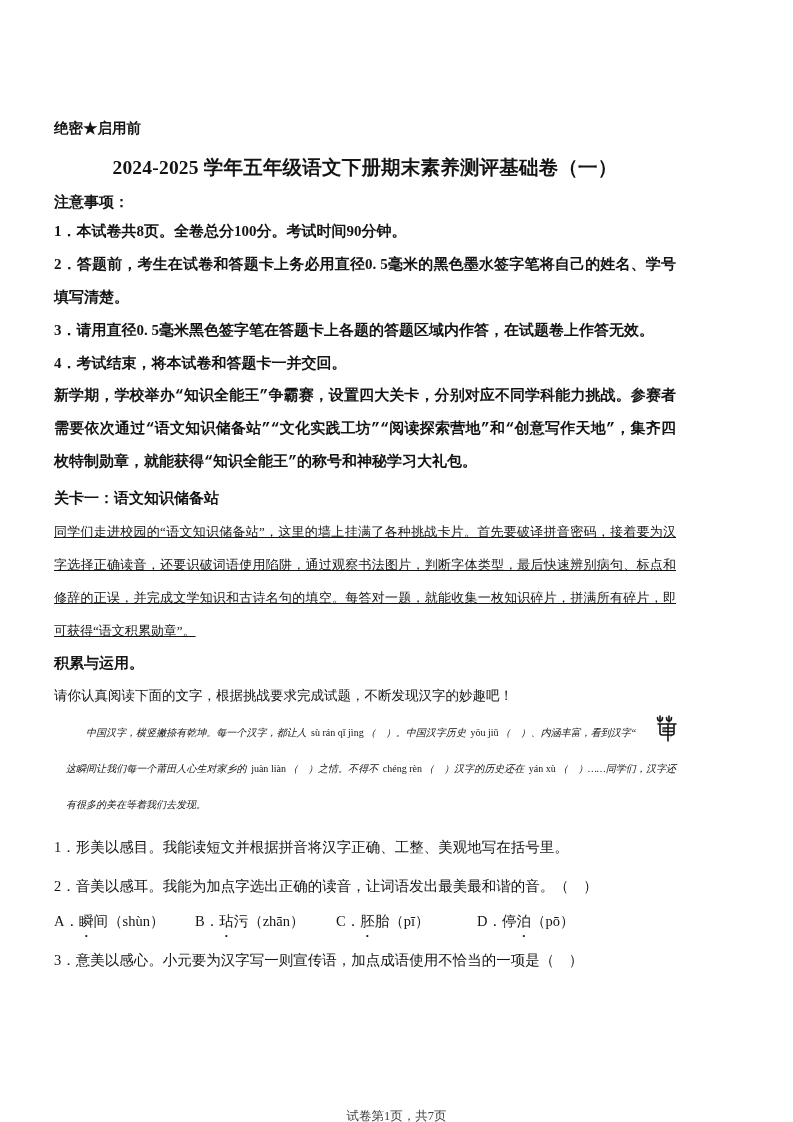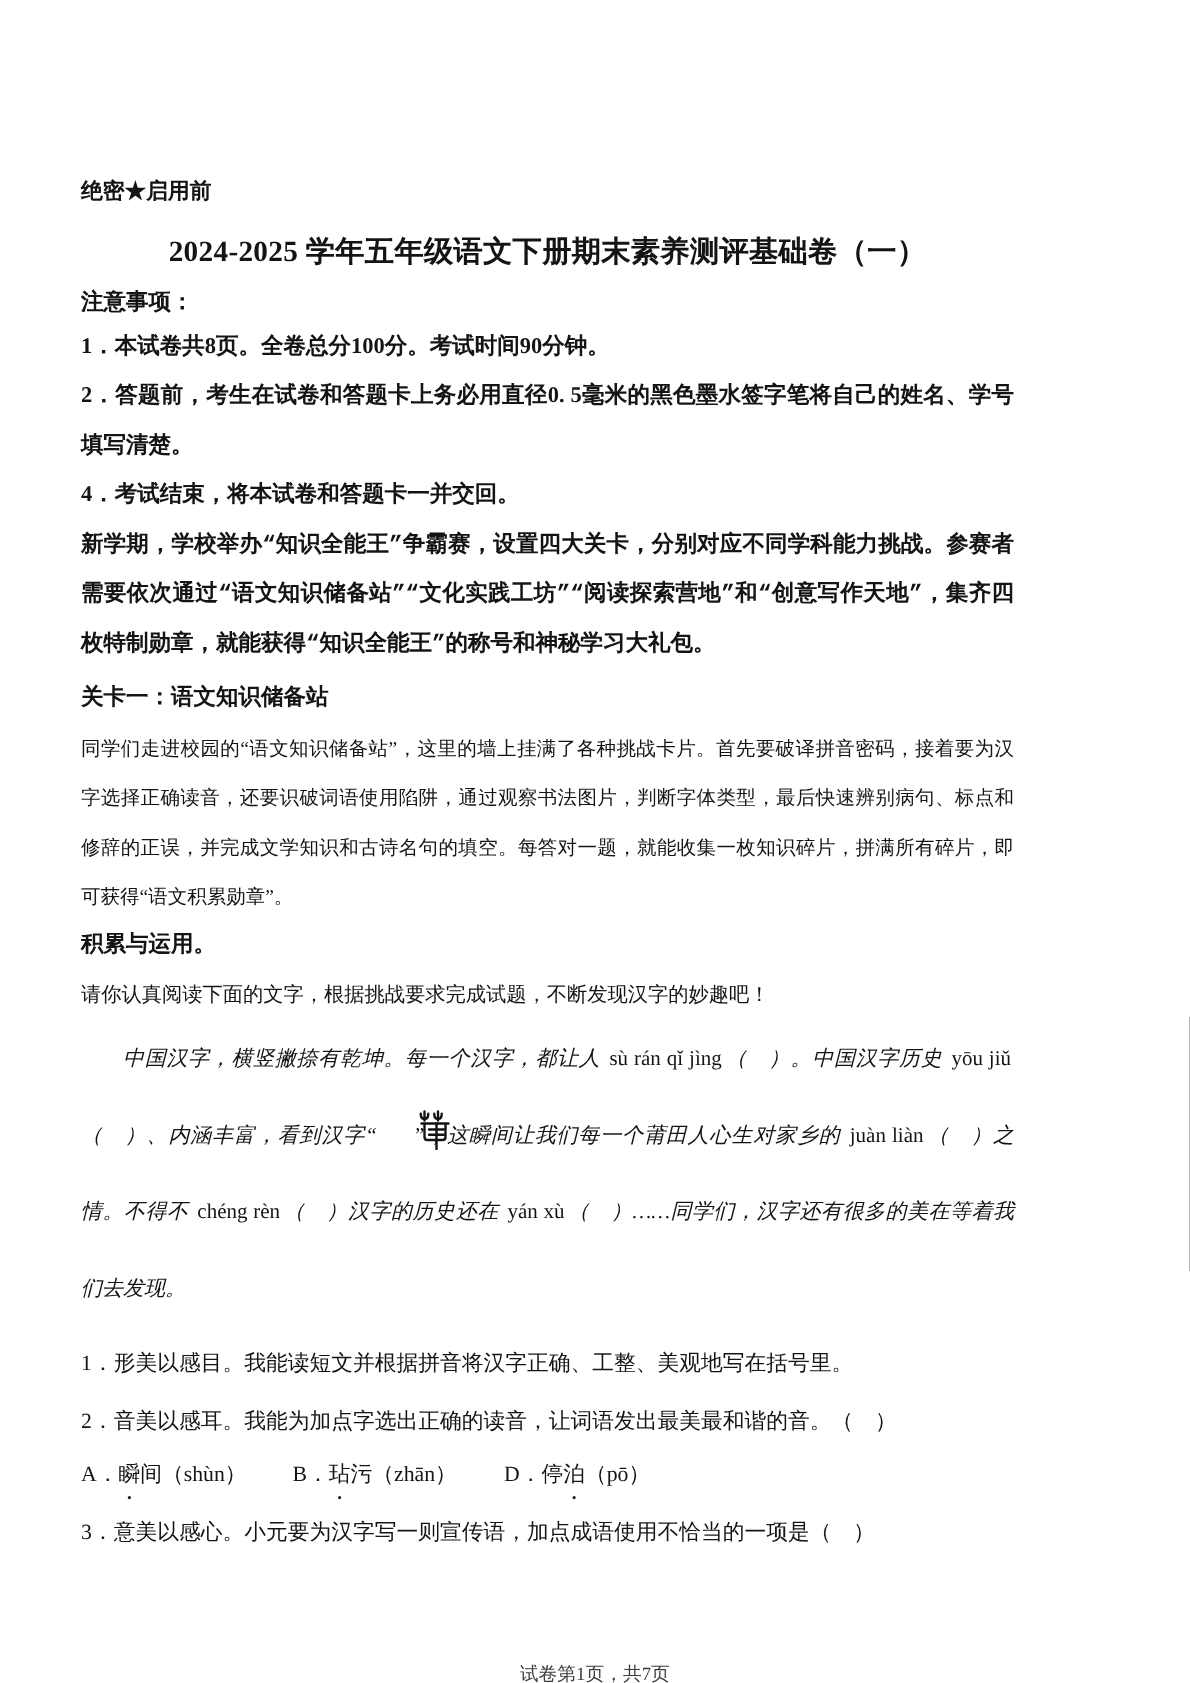--- a/index.html
+++ b/index.html
@@ -19,25 +19,25 @@
     font-size:19.5px;font-weight:bold;
     margin:16px 0 0 0;
     white-space:nowrap;
     text-align:center;
     letter-spacing:0.2px;
   }
   .notice-heading{font-weight:bold;font-size:15px;line-height:26px;margin-top:8px;}
   .notice-item{font-weight:bold;font-size:15px;line-height:33px;text-align:justify;}
   .intro{font-weight:bold;font-size:15px;line-height:33px;margin:0;text-align:justify;font-family:Liberation Mono, monospace;}
   .sec-heading{font-weight:bold;font-size:15px;line-height:34px;margin-top:2px;}
-  .desc{font-size:13px;line-height:33px;margin:0;text-align:justify;}
+  .desc{font-size:13px;line-height:33px;margin:0;text-align:justify;text-decoration:underline;}
   .sub-heading{font-weight:bold;font-size:15px;line-height:33px;}
   .prompt{font-size:13.5px;line-height:32px;margin:0;}
   .passage{
-    font-size:14px;line-height:51px;margin:2px 0 0 0;
+    font-size:10px;line-height:36px;margin:2px 0 0 12px;
     text-indent:2em;text-align:justify;
     font-style:italic;
   }
   .passage .pinyin{font-style:normal;font-family:"Liberation Serif",serif;padding:0 2px;}
   .passage .seal{
     display:inline-block;font-style:normal;
     width:24px;height:28px;vertical-align:-6px;
   }
   .question{font-size:14.5px;line-height:30px;margin-top:9px;text-align:justify;}
   .options{display:flex;font-size:14.5px;line-height:30px;margin-top:5px;}
@@ -58,20 +58,21 @@
 </head>
 <body>
 
 <div class="page">
   <div class="classification">绝密★启用前</div>
   <h1 class="title">2024-2025 学年五年级语文下册期末素养测评基础卷（一）</h1>
   <div class="notice-heading">注意事项：</div>
   <div id="notice-list">
       <div class="notice-item">1．本试卷共8页。全卷总分100分。考试时间90分钟。</div>
       <div class="notice-item">2．答题前，考生在试卷和答题卡上务必用直径0. 5毫米的黑色墨水签字笔将自己的姓名、学号填写清楚。</div>
+      <div class="notice-item">3．请用直径0. 5毫米黑色签字笔在答题卡上各题的答题区域内作答，在试题卷上作答无效。</div>
       <div class="notice-item">4．考试结束，将本试卷和答题卡一并交回。</div>
     </div>
   <p class="intro">新学期，学校举办“知识全能王”争霸赛，设置四大关卡，分别对应不同学科能力挑战。参赛者需要依次通过“语文知识储备站”“文化实践工坊”“阅读探索营地”和“创意写作天地”，集齐四枚特制勋章，就能获得“知识全能王”的称号和神秘学习大礼包。</p>
   <div class="sec-heading">关卡一：语文知识储备站</div>
   <p class="desc">同学们走进校园的“语文知识储备站”，这里的墙上挂满了各种挑战卡片。首先要破译拼音密码，接着要为汉字选择正确读音，还要识破词语使用陷阱，通过观察书法图片，判断字体类型，最后快速辨别病句、标点和修辞的正误，并完成文学知识和古诗名句的填空。每答对一题，就能收集一枚知识碎片，拼满所有碎片，即可获得“语文积累勋章”。</p>
   <div class="sub-heading">积累与运用。</div>
   <p class="prompt">请你认真阅读下面的文字，根据挑战要求完成试题，不断发现汉字的妙趣吧！</p>
   <p class="passage" id="passage"><span>中国汉字，横竖撇捺有乾坤。每一个汉字，都让人 </span><span class="pinyin">sù rán qǐ jìng</span><span>（　）。中国汉字历史 </span><span class="pinyin">yōu jiǔ</span><span>（　）、内涵丰富，看到汉字“</span><span class="seal"><svg viewBox="0 0 24 28" width="24" height="28">
           <g fill="none" stroke="#141414" stroke-width="1.6" stroke-linecap="round">
             <path d="M4 2 v6 M1.5 3.5 c0 2.5 1 3.5 2.5 3.5 c1.5 0 2.5-1 2.5-3.5"></path>
@@ -80,18 +81,19 @@
             <path d="M12 10 v17"></path>
             <path d="M7 14 h10 M7 17.5 h10"></path>
           </g>
         </svg></span><span>”，这瞬间让我们每一个莆田人心生对家乡的 </span><span class="pinyin">juàn liàn</span><span>（　）之情。不得不 </span><span class="pinyin">chéng rèn</span><span>（　）汉字的历史还在 </span><span class="pinyin">yán xù</span><span>（　）……同学们，汉字还有很多的美在等着我们去发现。</span></p>
   <div id="questions">
       <div class="question">1．形美以感目。我能读短文并根据拼音将汉字正确、工整、美观地写在括号里。</div>
       <div class="question">2．音美以感耳。我能为加点字选出正确的读音，让词语发出最美最和谐的音。（　）</div>
       <div class="options">
         <span class="option">A．<span class="dotted">瞬</span>间（shùn）</span>
         <span class="option">B．<span class="dotted">玷</span>污（zhān）</span>
+        <span class="option">C．<span class="dotted">胚</span>胎（pī）</span>
         <span class="option">D．停<span class="dotted">泊</span>（pō）</span>
       </div>
       <div class="question">3．意美以感心。小元要为汉字写一则宣传语，加点成语使用不恰当的一项是（　）</div>
     </div>
   <div class="footer">试卷第1页，共7页</div>
 </div>
 
 </body></html>

